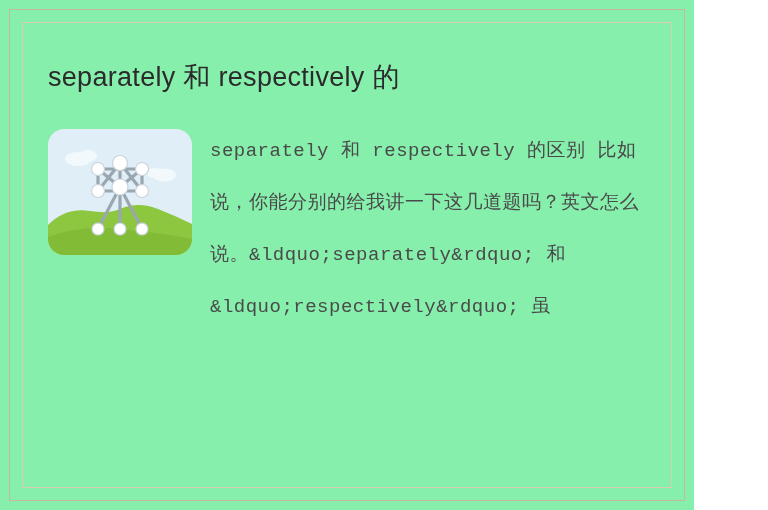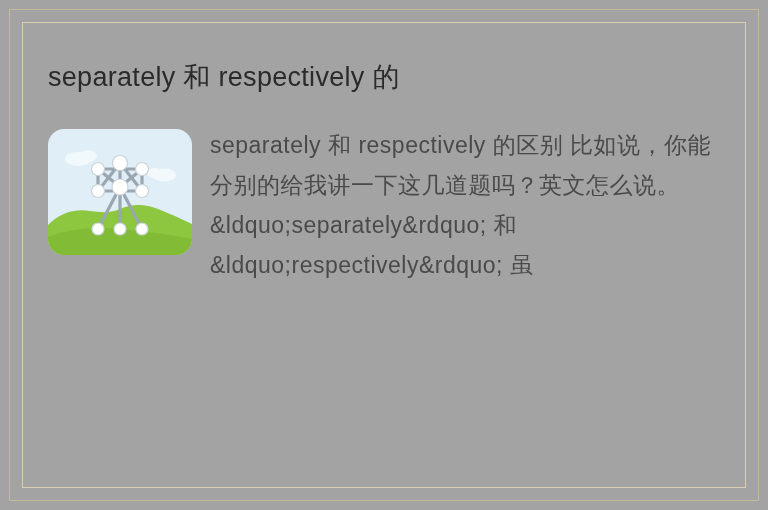--- a/index.html
+++ b/index.html
@@ -8,23 +8,23 @@
     background: #ffffff;
   }
   body {
     width: 768px;
     height: 510px;
     font-family: "Liberation Serif", serif;
     overflow: hidden;
   }
   .page {
     position: relative;
-    width: 768px;
+    width: 694px;
     height: 510px;
-    background: #a3a3a3;
+    background: #86efac;
     box-sizing: border-box;
   }
   
   .frame-outer {
     position: absolute;
     left: 9px;
     top: 9px;
     right: 9px;
     bottom: 9px;
     border: 1px solid #c8b89a;
@@ -66,23 +66,23 @@
     width: 144px;
     height: 126px;
     margin-right: 18px;
     margin-top: 4px;
   }
   .thumb svg {
     display: block;
   }
   .article-text {
     flex: 1 1 auto;
-    font-family: Liberation Sans, sans-serif;
-    font-size: 23px;
-    line-height: 40px;
+    font-family: Liberation Mono, monospace;
+    font-size: 19px;
+    line-height: 52px;
     color: #4a4a4a;
     letter-spacing: 0.5px;
     white-space: pre-wrap;
     word-break: break-word;
   }
 </style>
 </head>
 <body>
 
 <div class="page">

